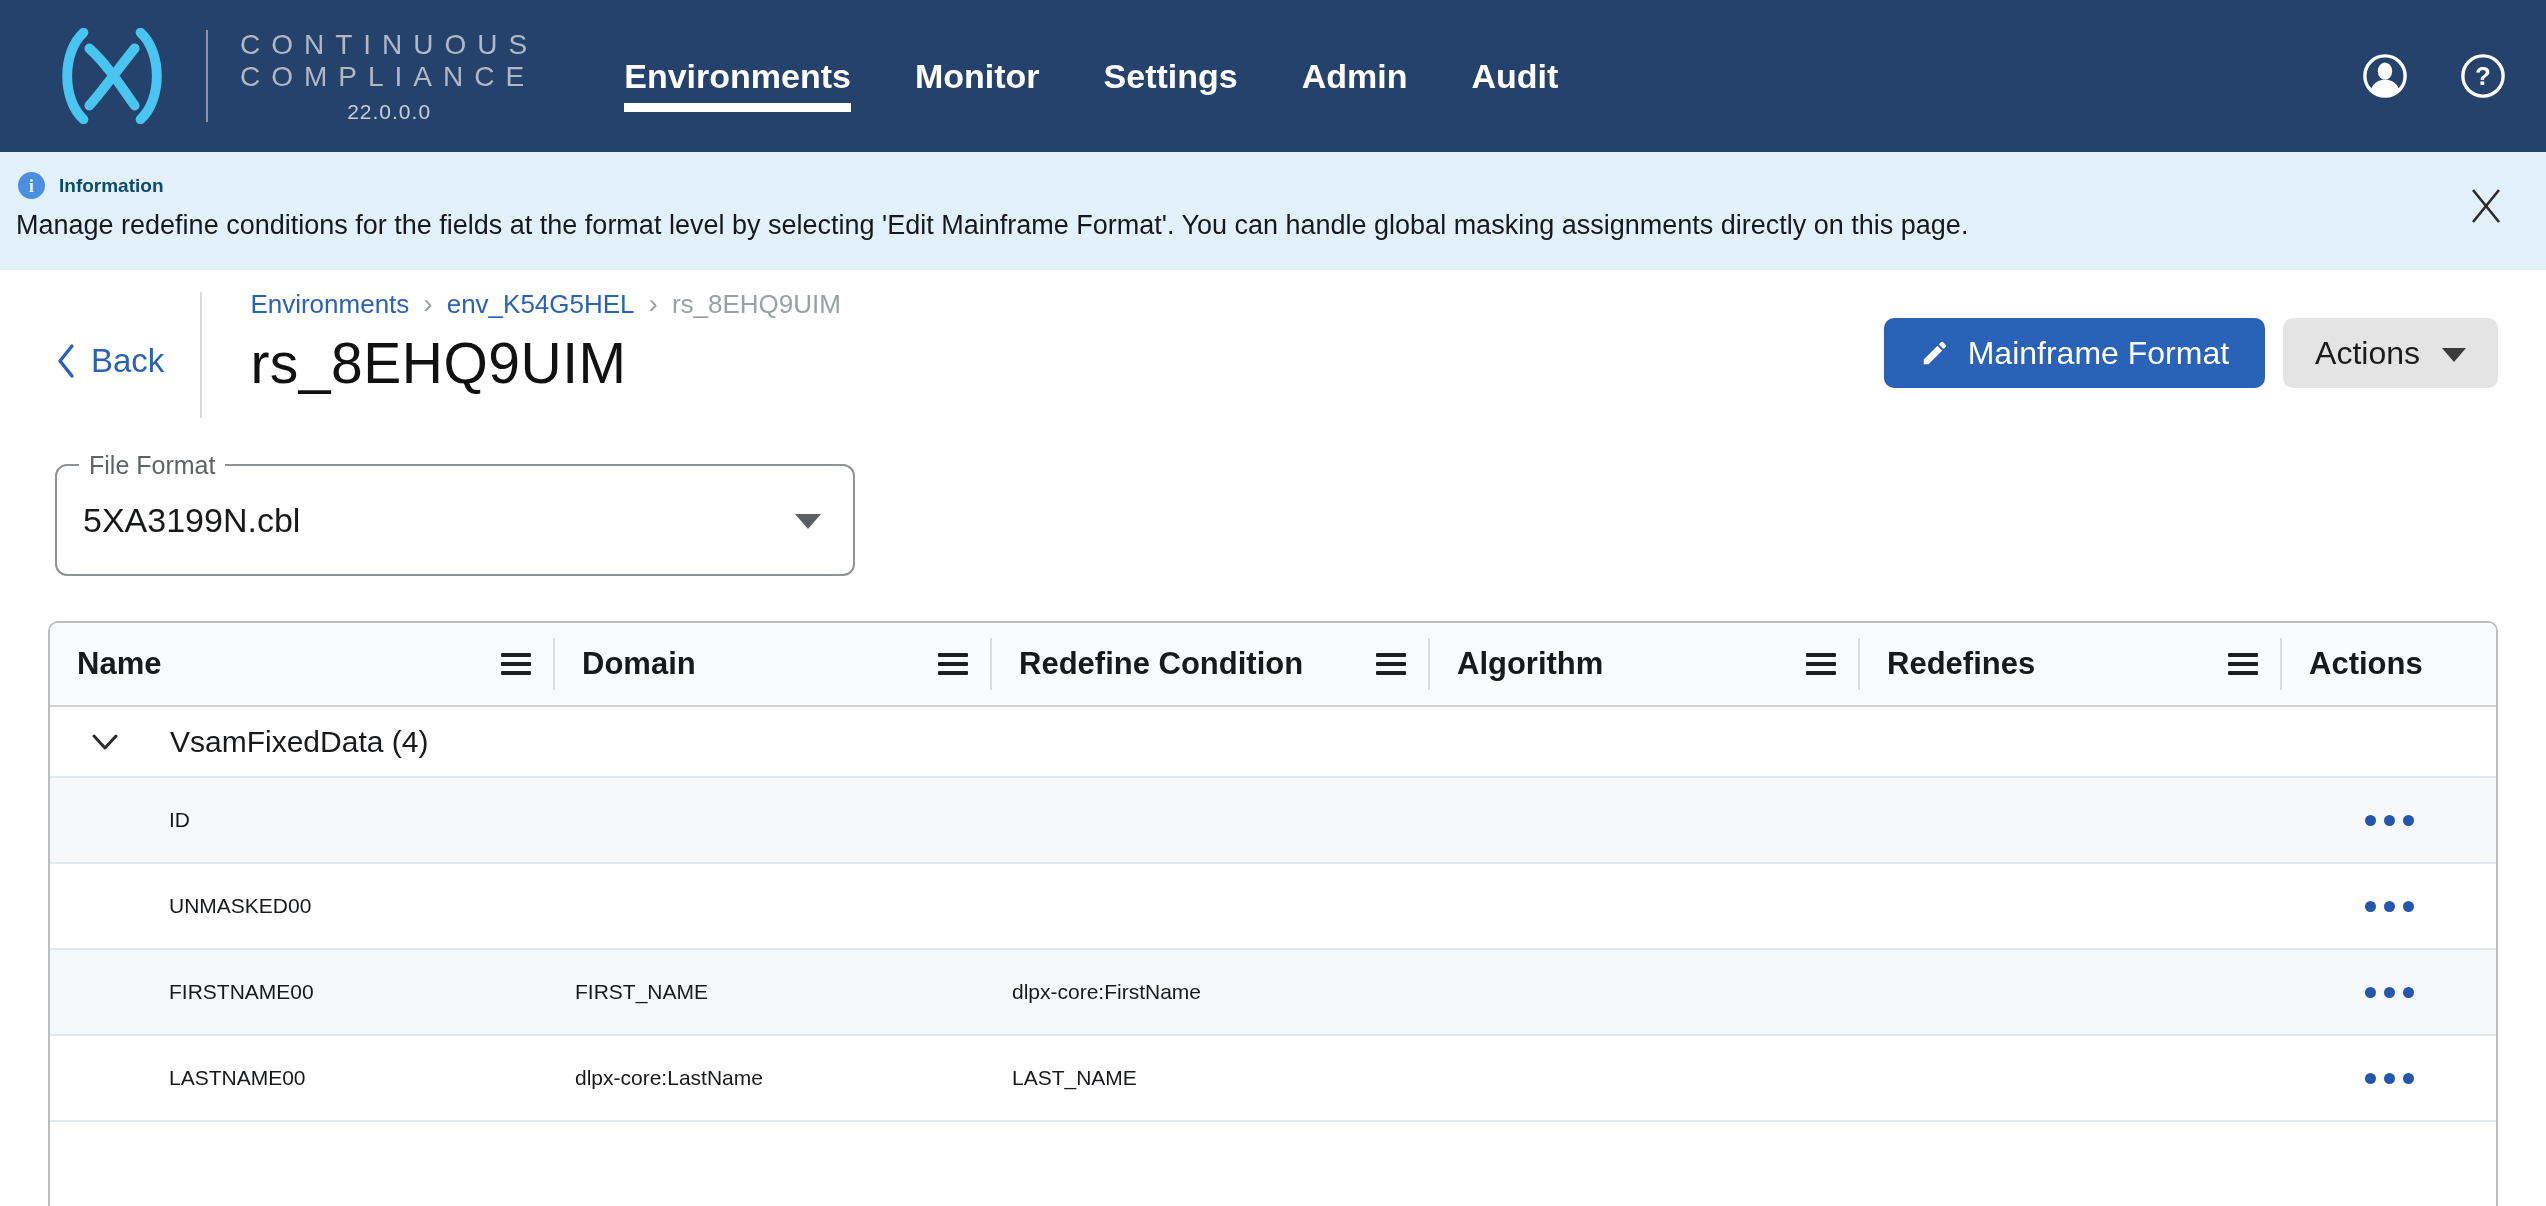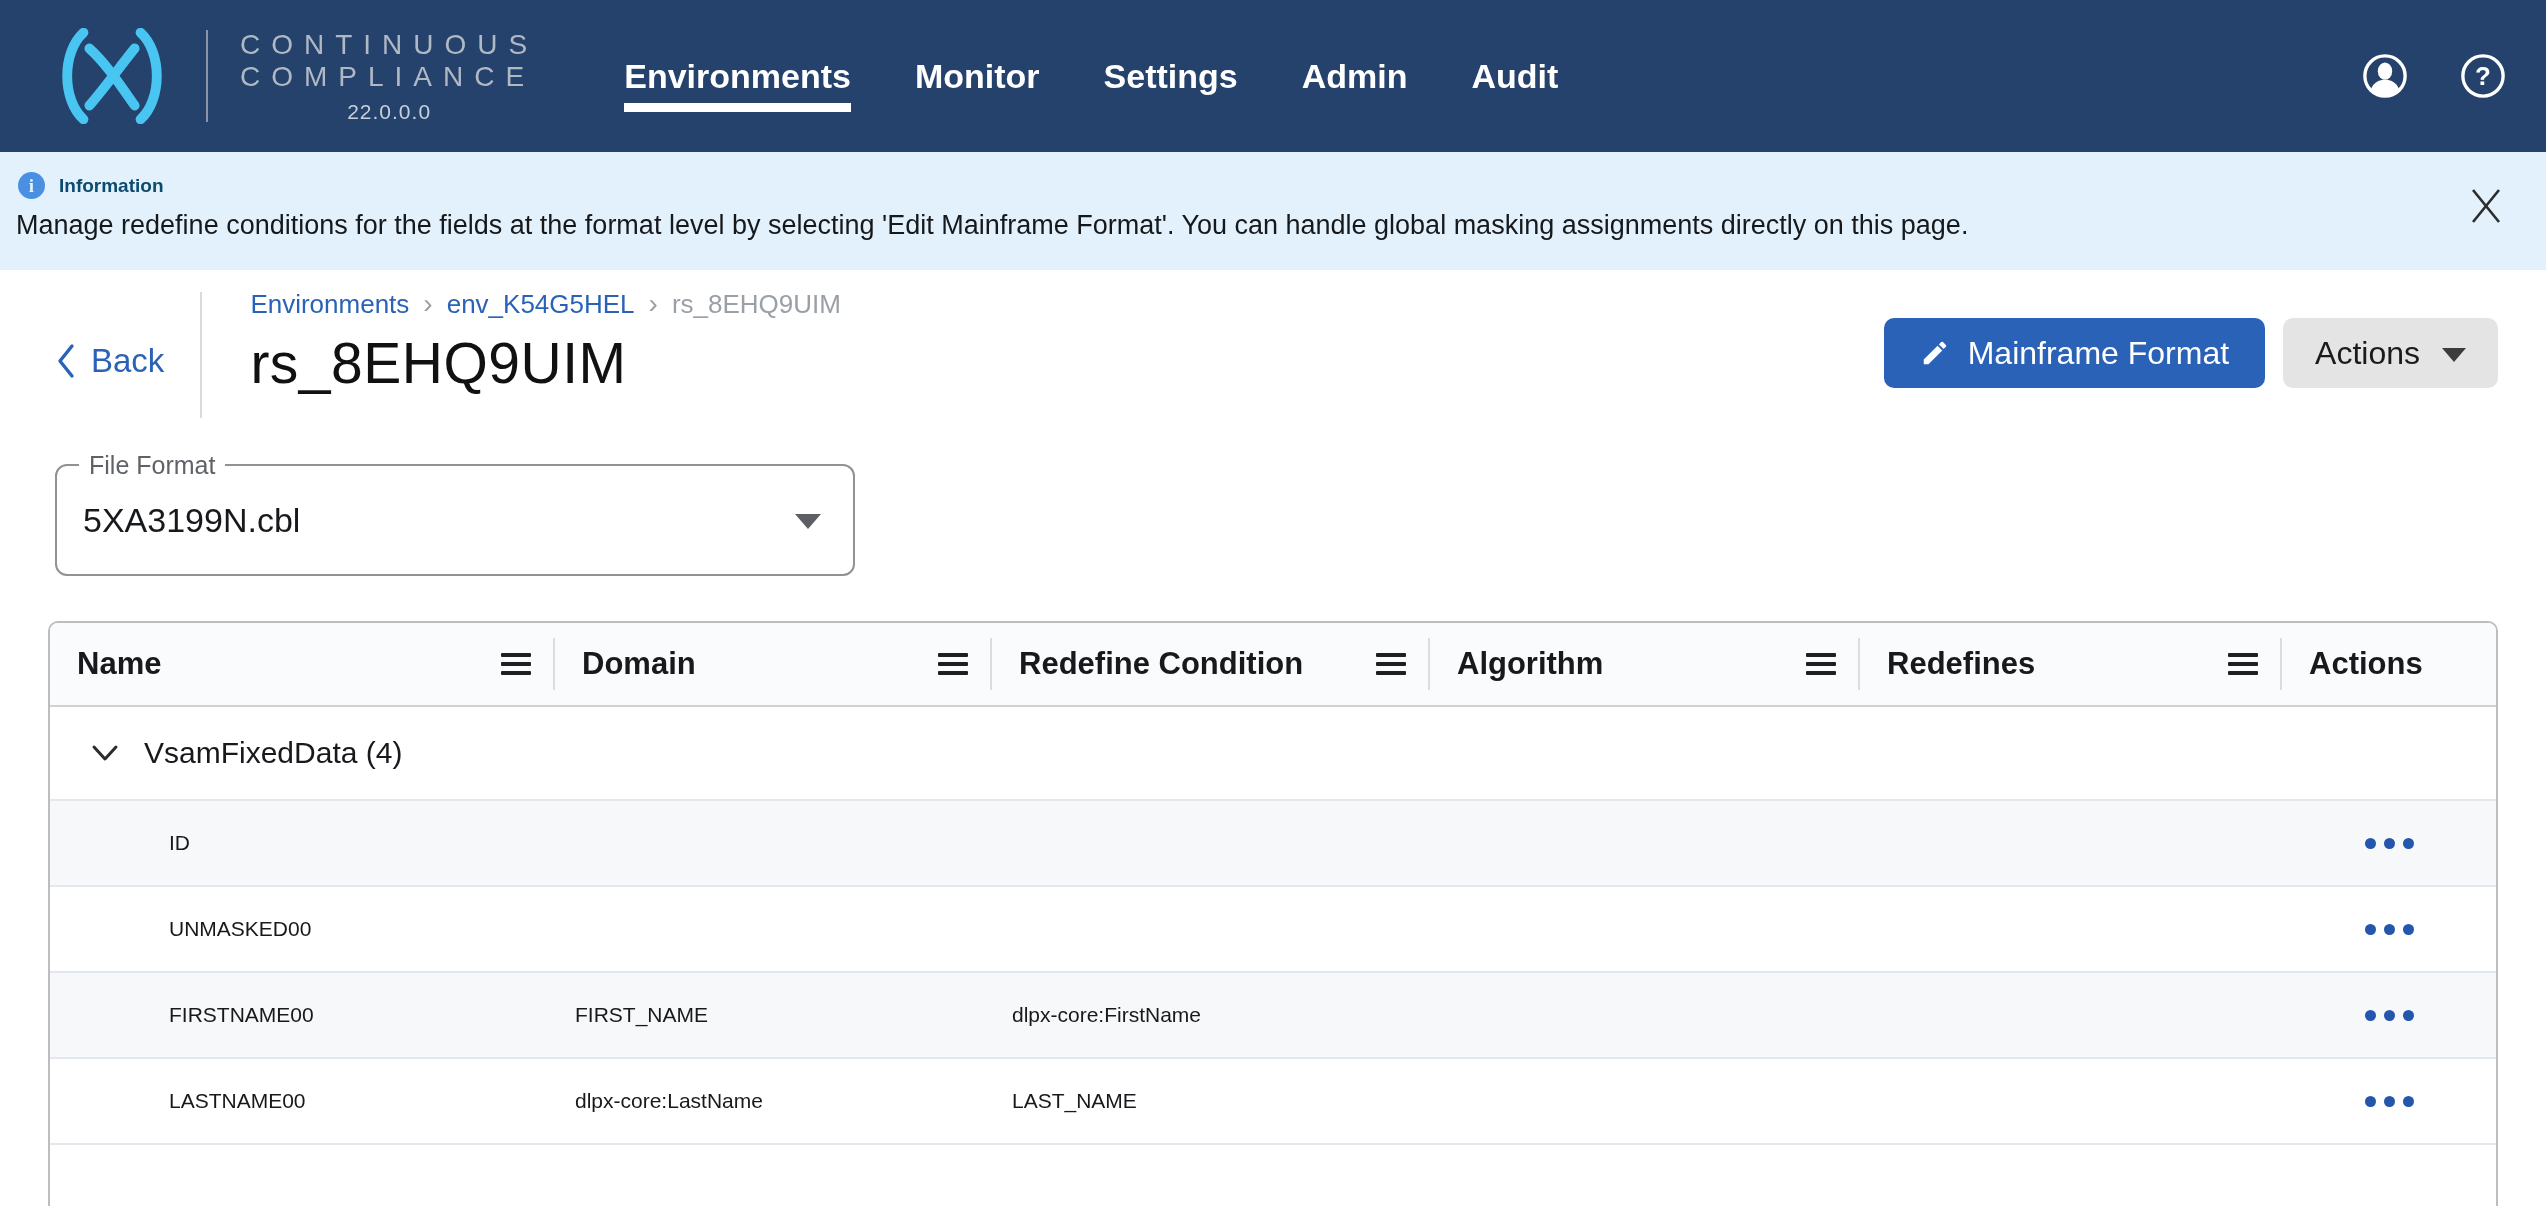--- a/index.html
+++ b/index.html
@@ -67,22 +67,22 @@
   .table-card { margin: 45px 48px 0 48px; border: 2px solid #bdbdbd; border-radius: 10px; overflow: hidden;
     height: 700px; background: #ffffff; }
   .thead { display: grid; grid-template-columns: 505px 437px 438px 430px 422px auto; height: 84px;
     background: #fafbfc; border-bottom: 2px solid #d2d2d2; align-items: center; }
   .th { position: relative; display: flex; align-items: center; justify-content: space-between; height: 100%;
     padding: 0 22px 0 27px; font-size: 31px; font-weight: 700; color: #17191c; }
   .th:not(:last-child)::after { content: ""; position: absolute; right: 0; top: 15px; bottom: 15px; width: 2px; background: #dcdcdc; }
   .menu-icon { width: 30px; height: 4px; background: #1f1f1f; border-radius: 1px;
     box-shadow: 0 -9px 0 #1f1f1f, 0 9px 0 #1f1f1f; margin-right: 2px; cursor: pointer; flex: 0 0 auto; }
 
-  .group-row { height: 94px; display: flex; align-items: center; border-bottom: 2px solid #e3e8ee;
-    padding-left: 40px; background: #ffffff; cursor: pointer; }
+  .group-row { height: 71px; display: flex; align-items: center; border-bottom: 2px solid #e3e8ee;
+    padding-left: 40px; background: #ffffff; cursor: pointer; gap: 26px; }
   .group-chevron { width: 30px; height: 20px; flex: 0 0 auto; }
   .group-label { font-size: 30px; color: #17191c; margin-left: 24px; }
 
   .trow { display: grid; grid-template-columns: 505px 437px 438px 430px 422px auto; height: 86px;
     align-items: center; border-bottom: 2px solid #e3e8ee; font-size: 21px; color: #17191c; }
   .trow.alt { background: #f7f8f9; }
   .td-name { padding-left: 119px; }
   .td { padding-left: 20px; }
   .td-actions { display: flex; justify-content: center; }
   .dots-btn { width: 60px; height: 40px; display: flex; align-items: center; justify-content: center; cursor: pointer; }

